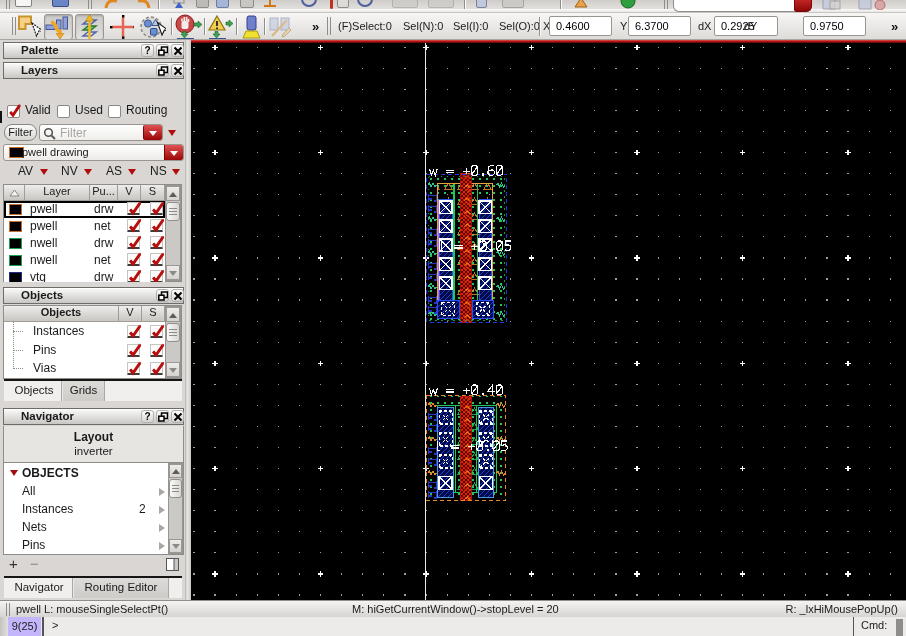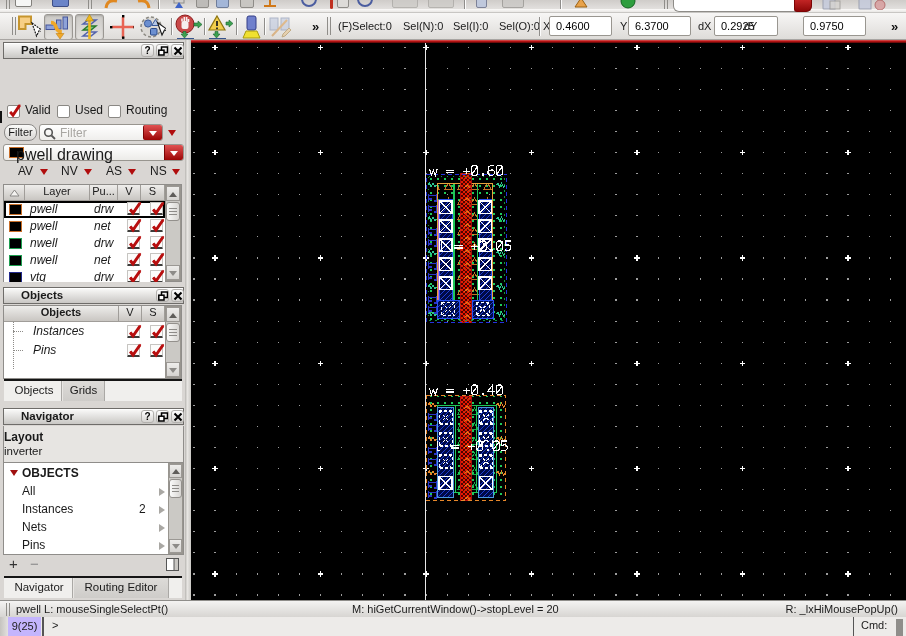--- a/index.html
+++ b/index.html
@@ -46,21 +46,21 @@
   .cb { position:absolute; width:13px; height:13px; background:#fff; border:1px solid #8a8884; border-radius:2px; }
   .cb svg.mark, .ckbtn svg.mark { position:absolute; left:0px; top:-3px; overflow:visible; }
   .cbrow-label { position:absolute; top:0px; font-size:12px; }
   .redtri { position:absolute; width:0; height:0; border:4.5px solid transparent; border-top:6px solid #b00d0d; border-bottom:0; }
 
   
   .ltable { position:absolute; left:3px; width:179px; background:#fff; border:1px solid #8f8d8a; }
   .lthead { position:absolute; left:0; top:0; height:16px; background:linear-gradient(#eeedeb,#c9c6c2);
             border-right:1px solid #a09d99; border-bottom:1px solid #a09d99;
             font-size:11px; text-align:center; }
-  .lrow { position:absolute; left:0; width:161px; height:17px; background:#fff;font-style:italic; }
+  .lrow { position:absolute; left:0; width:161px; height:17px; background:#fff; }
   .lrow .swatch { position:absolute; left:5px; top:3px; width:13px; height:11px; background:#000; }
   .lrow .lname { position:absolute; left:26px; top:1px; font-size:12px; }
   .lrow .lpurp { position:absolute; left:90px; top:1px; font-size:12px; }
   .ckbtn { position:absolute; top:1px; width:13px; height:13px; background:#fcfcfb;
            border:1px solid #c6c4c1; border-bottom:2px solid #3d3d3b; border-radius:1px; }
   
 
   
   .sb { position:absolute; background:#cbc9c5; border:1px solid #98958f; }
   .sbbtn { position:absolute; left:0; width:100%; background:linear-gradient(#eeedeb,#d5d3d0); border:1px solid #9b9894; }
@@ -282,20 +282,34 @@
             <rect x="0.8" y="4.2" width="5.2" height="4.8" fill="#fff" stroke="#000" stroke-width="1.5"></rect>
           </svg>
       </span>
       <span class="tbtn" style="left:167px">
         <svg width="10" height="10">
             <path d="M1.5,1.5 L8.5,8.5 M8.5,1.5 L1.5,8.5" stroke="#000" stroke-width="2"></path>
           </svg>
       </span>
     </div>
 
+    <div class="ptitle" style="top:22px">
+      <span class="txt">Layers</span>
+      <span class="tbtn" style="left:152px">
+        <svg width="10" height="10">
+            <rect x="3.5" y="1" width="6" height="5.5" fill="none" stroke="#000" stroke-width="1.5"></rect>
+            <rect x="0.8" y="4.2" width="5.2" height="4.8" fill="#fff" stroke="#000" stroke-width="1.5"></rect>
+          </svg>
+      </span>
+      <span class="tbtn" style="left:167px">
+        <svg width="10" height="10">
+            <path d="M1.5,1.5 L8.5,8.5 M8.5,1.5 L1.5,8.5" stroke="#000" stroke-width="2"></path>
+          </svg>
+      </span>
+    </div>
 
 
     <div style="position:absolute;top:63px;left:0;width:185px;height:19px">
       <span class="cb" style="left:7px;top:2px">
           <svg class="mark" width="14" height="16">
             <path d="M2.2,9 L5,12.2 L11.6,2.4" stroke="#b80f0f" stroke-width="2.9" fill="none"></path>
             <path d="M2.2,9 L5,12.2 L12.2,1.6" stroke="#b80f0f" stroke-width="1.5" fill="none"></path>
           </svg>
         </span>
       <span class="cbrow-label" style="left:25px">Valid</span>
@@ -313,21 +327,21 @@
           <path d="M8.5,8.5 L12,12" stroke="#555" stroke-width="1.8"></path>
         </svg>
         <span style="position:absolute;left:20px;top:1px;color:#a8a6a2;font-size:12px">Filter</span>
         <div class="redbtn" style="height:15px;border-radius:2px"></div>
       </div>
       <span class="redtri" style="left:168px;top:6px"></span>
     </div>
 
     <div class="combo" style="top:104px;height:17px">
       <span style="position:absolute;left:5px;top:2px;width:15px;height:11px;background:#000;border:1.5px solid #c86e28"></span>
-      <span style="position:absolute;left:12px;top:1px;font-size:16px">pwell drawing</span>
+      <span style="position:absolute;left:18px;top:1px;font-size:11px">pwell drawing</span>
       <div class="redbtn" style="height:15px"></div>
     </div>
 
     <div style="position:absolute;top:124px;left:0;width:185px;height:17px;font-size:12px">
       <span style="position:absolute;left:18px">AV</span>
       <span class="redtri" style="left:40px;top:5px"></span>
       <span style="position:absolute;left:61px">NV</span>
       <span class="redtri" style="left:84px;top:5px"></span>
       <span style="position:absolute;left:106px">AS</span>
       <span class="redtri" style="left:128px;top:5px"></span>
@@ -489,20 +503,36 @@
                 <path d="M2.2,9.5 L5,13 L12.6,2.2" stroke="#b80f0f" stroke-width="1.6" fill="none"></path>
               </svg>
             </span>
             <span class="ckbtn" style="left:146px;top:3px">
               <svg class="mark" width="14" height="16">
                 <path d="M2.2,9.5 L5,13 L12,3" stroke="#b80f0f" stroke-width="3" fill="none"></path>
                 <path d="M2.2,9.5 L5,13 L12.6,2.2" stroke="#b80f0f" stroke-width="1.6" fill="none"></path>
               </svg>
             </span>
           </div>
+          <div class="lrow" style="top: 37.4px; height: 18.7px;">
+            <span class="otree-line-h" style="left:9px;top:9px;width:10px"></span>
+            <span style="position:absolute;left:29px;top:2px;font-size:12px">Vias</span>
+            <span class="ckbtn" style="left:123px;top:3px">
+              <svg class="mark" width="14" height="16">
+                <path d="M2.2,9.5 L5,13 L12,3" stroke="#b80f0f" stroke-width="3" fill="none"></path>
+                <path d="M2.2,9.5 L5,13 L12.6,2.2" stroke="#b80f0f" stroke-width="1.6" fill="none"></path>
+              </svg>
+            </span>
+            <span class="ckbtn" style="left:146px;top:3px">
+              <svg class="mark" width="14" height="16">
+                <path d="M2.2,9.5 L5,13 L12,3" stroke="#b80f0f" stroke-width="3" fill="none"></path>
+                <path d="M2.2,9.5 L5,13 L12.6,2.2" stroke="#b80f0f" stroke-width="1.6" fill="none"></path>
+              </svg>
+            </span>
+          </div>
           <span class="otree-line-v" style="left: 9px; top: 0px; height: 47px;"></span>
         </div>
       <div class="sb" style="left:161px;top:0;width:16px;height:72px">
         <div class="sbbtn" style="top:0;height:15px">
             <span class="arr-up"></span>
           </div>
         <div class="sbthumb" style="top:16px;height:19px"></div>
         <div class="sbbtn" style="bottom:0;height:15px">
             <span class="arr-dn"></span>
           </div>
@@ -523,21 +553,21 @@
             <rect x="0.8" y="4.2" width="5.2" height="4.8" fill="#fff" stroke="#000" stroke-width="1.5"></rect>
           </svg>
       </span>
       <span class="tbtn" style="left:167px">
         <svg width="10" height="10">
             <path d="M1.5,1.5 L8.5,8.5 M8.5,1.5 L1.5,8.5" stroke="#000" stroke-width="2"></path>
           </svg>
       </span>
     </div>
 
-    <div style="position:absolute;left:3px;top:386px;width:181px;height:36px;background:#e7e5e2;border-left:1px solid #8f8d8a;border-right:1px solid #8f8d8a;">
+    <div style="position:absolute;left:3px;top:386px;width:181px;height:36px;background:#e7e5e2;border-left:1px solid #8f8d8a;border-right:1px solid #8f8d8a;text-align:center">
       <div style="font-weight:bold;font-size:12px;margin-top:4px">Layout</div>
       <div style="font-size:11.5px;margin-top:1px">inverter</div>
     </div>
 
     <div style="position:absolute;left:3px;top:422px;width:181px;height:93px;background:#fff;border:1px solid #8f8d8a">
       <span class="redtri-dn" style="left:6px;top:7px"></span>
       <span class="navitem" style="left:18px;top:3px;font-weight:bold">OBJECTS</span>
       <span class="navitem" style="left:18px;top:21px">All</span>
       <span class="greytri" style="left:155px;top:25px"></span>
       <span class="navitem" style="left:18px;top:39px">Instances</span>

